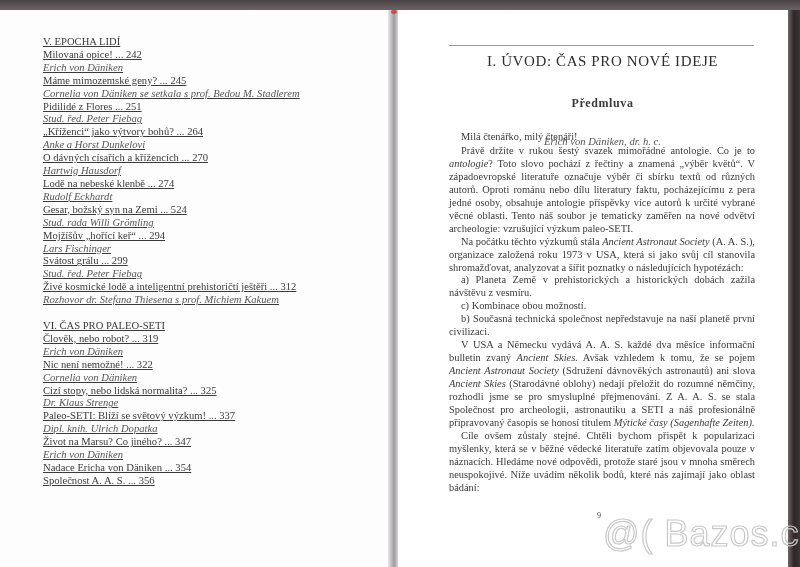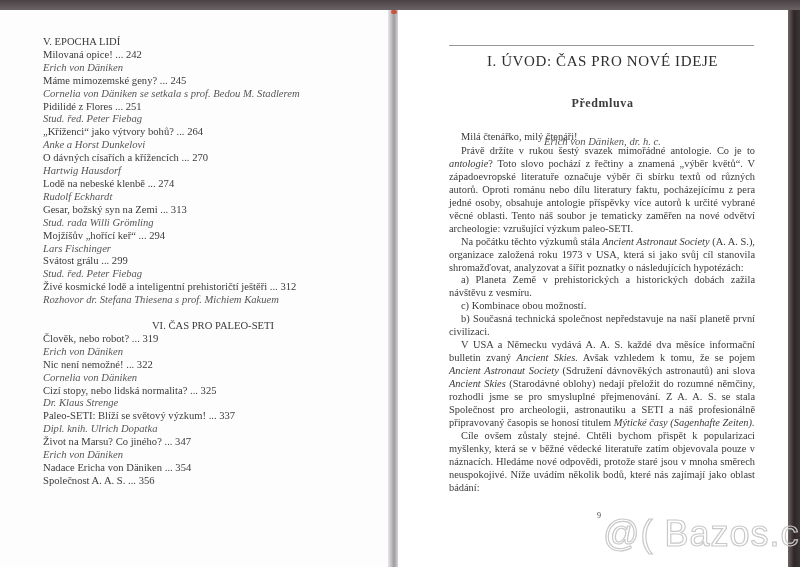--- a/index.html
+++ b/index.html
@@ -11,23 +11,23 @@
 
     .page-left { position: absolute; left: 0; top: 0; width: 392px; height: 557px; background: #fdfdfd; }
     .gutter { position: absolute; left: 388px; top: 0; width: 10px; height: 557px;
       background: linear-gradient(90deg, #e8e6e8, #b9b7ba 40%, #9d9b9f 60%, #d6d4d7); }
     .gutter-mark { position: absolute; left: 391px; top: 0; width: 6px; height: 4px; background: #c9523d; border-radius: 2px; }
     .page-right { position: absolute; left: 398px; top: 0; width: 402px; height: 557px; background: #ffffff; }
     .book-edge { position: absolute; right: 0; top: 0; width: 12px; height: 557px;
       background: linear-gradient(90deg, #6d6566, #2e2627 50%, #3c3435); }
 
     
-    .toc { position: absolute; left: 43px; top: 36px; width: 340px; font-size: 10.6px; line-height: 12.9px; }
+    .toc { position: absolute; left: 43px; top: 36px; width: 340px; font-size: 10.6px; line-height: 12.9px; text-decoration: underline; }
     .toc .section { text-transform: none; margin-top: 0; }
-    .toc .section.gap { margin-top: 13px; text-align: center; }
+    .toc .section.gap { margin-top: 13px; }
     .toc .entry-title { display: block; white-space: nowrap; }
     .toc .entry-author { display: block; font-style: italic; color: #555; white-space: nowrap; }
 
     
     .rule { position: absolute; left: 449px; top: 45px; width: 305px; height: 1px; background: #999; }
     .chapter-title { position: absolute; left: 440px; top: 53px; width: 325px; text-align: center; font-size: 15px; letter-spacing: 0.6px; color: #2f2f2f; }
     .preface-title { position: absolute; left: 440px; top: 96px; width: 325px; text-align: center; font-weight: bold; font-size: 12px; letter-spacing: 0.6px; }
     .preface-author { position: absolute; left: 440px; top: 109px; width: 325px; text-align: center; font-style: italic; font-size: 10.6px; color: #555; margin-top: 27px; }
 
     .body-text { position: absolute; left: 449px; top: 131px; width: 306px; font-size: 10.4px; line-height: 12.95px; text-align: justify; }
@@ -59,21 +59,21 @@
     <span class="entry-title">Máme mimozemské geny? ... 245</span>
     <span class="entry-author">Cornelia von Däniken se setkala s prof. Bedou M. Stadlerem</span>
     <span class="entry-title">Pidilidé z Flores ... 251</span>
     <span class="entry-author">Stud. řed. Peter Fiebag</span>
     <span class="entry-title">„Kříženci“ jako výtvory bohů? ... 264</span>
     <span class="entry-author">Anke a Horst Dunkelovi</span>
     <span class="entry-title">O dávných císařích a křížencích ... 270</span>
     <span class="entry-author">Hartwig Hausdorf</span>
     <span class="entry-title">Lodě na nebeské klenbě ... 274</span>
     <span class="entry-author">Rudolf Eckhardt</span>
-    <span class="entry-title">Gesar, božský syn na Zemi ... 313</span>
+    <span class="entry-title">Gesar, božský syn na Zemi ... 524</span>
     <span class="entry-author">Stud. rada Willi Grömling</span>
     <span class="entry-title">Mojžíšův „hořící keř“ ... 294</span>
     <span class="entry-author">Lars Fischinger</span>
     <span class="entry-title">Svátost grálu ... 299</span>
     <span class="entry-author">Stud. řed. Peter Fiebag</span>
     <span class="entry-title">Živé kosmické lodě a inteligentní prehistoričtí ještěři ... 312</span>
     <span class="entry-author">Rozhovor dr. Stefana Thiesena s prof. Michiem Kakuem</span>
     <div class="section gap">VI. ČAS PRO PALEO-SETI</div>
     <span class="entry-title">Člověk, nebo robot? ... 319</span>
     <span class="entry-author">Erich von Däniken</span>

